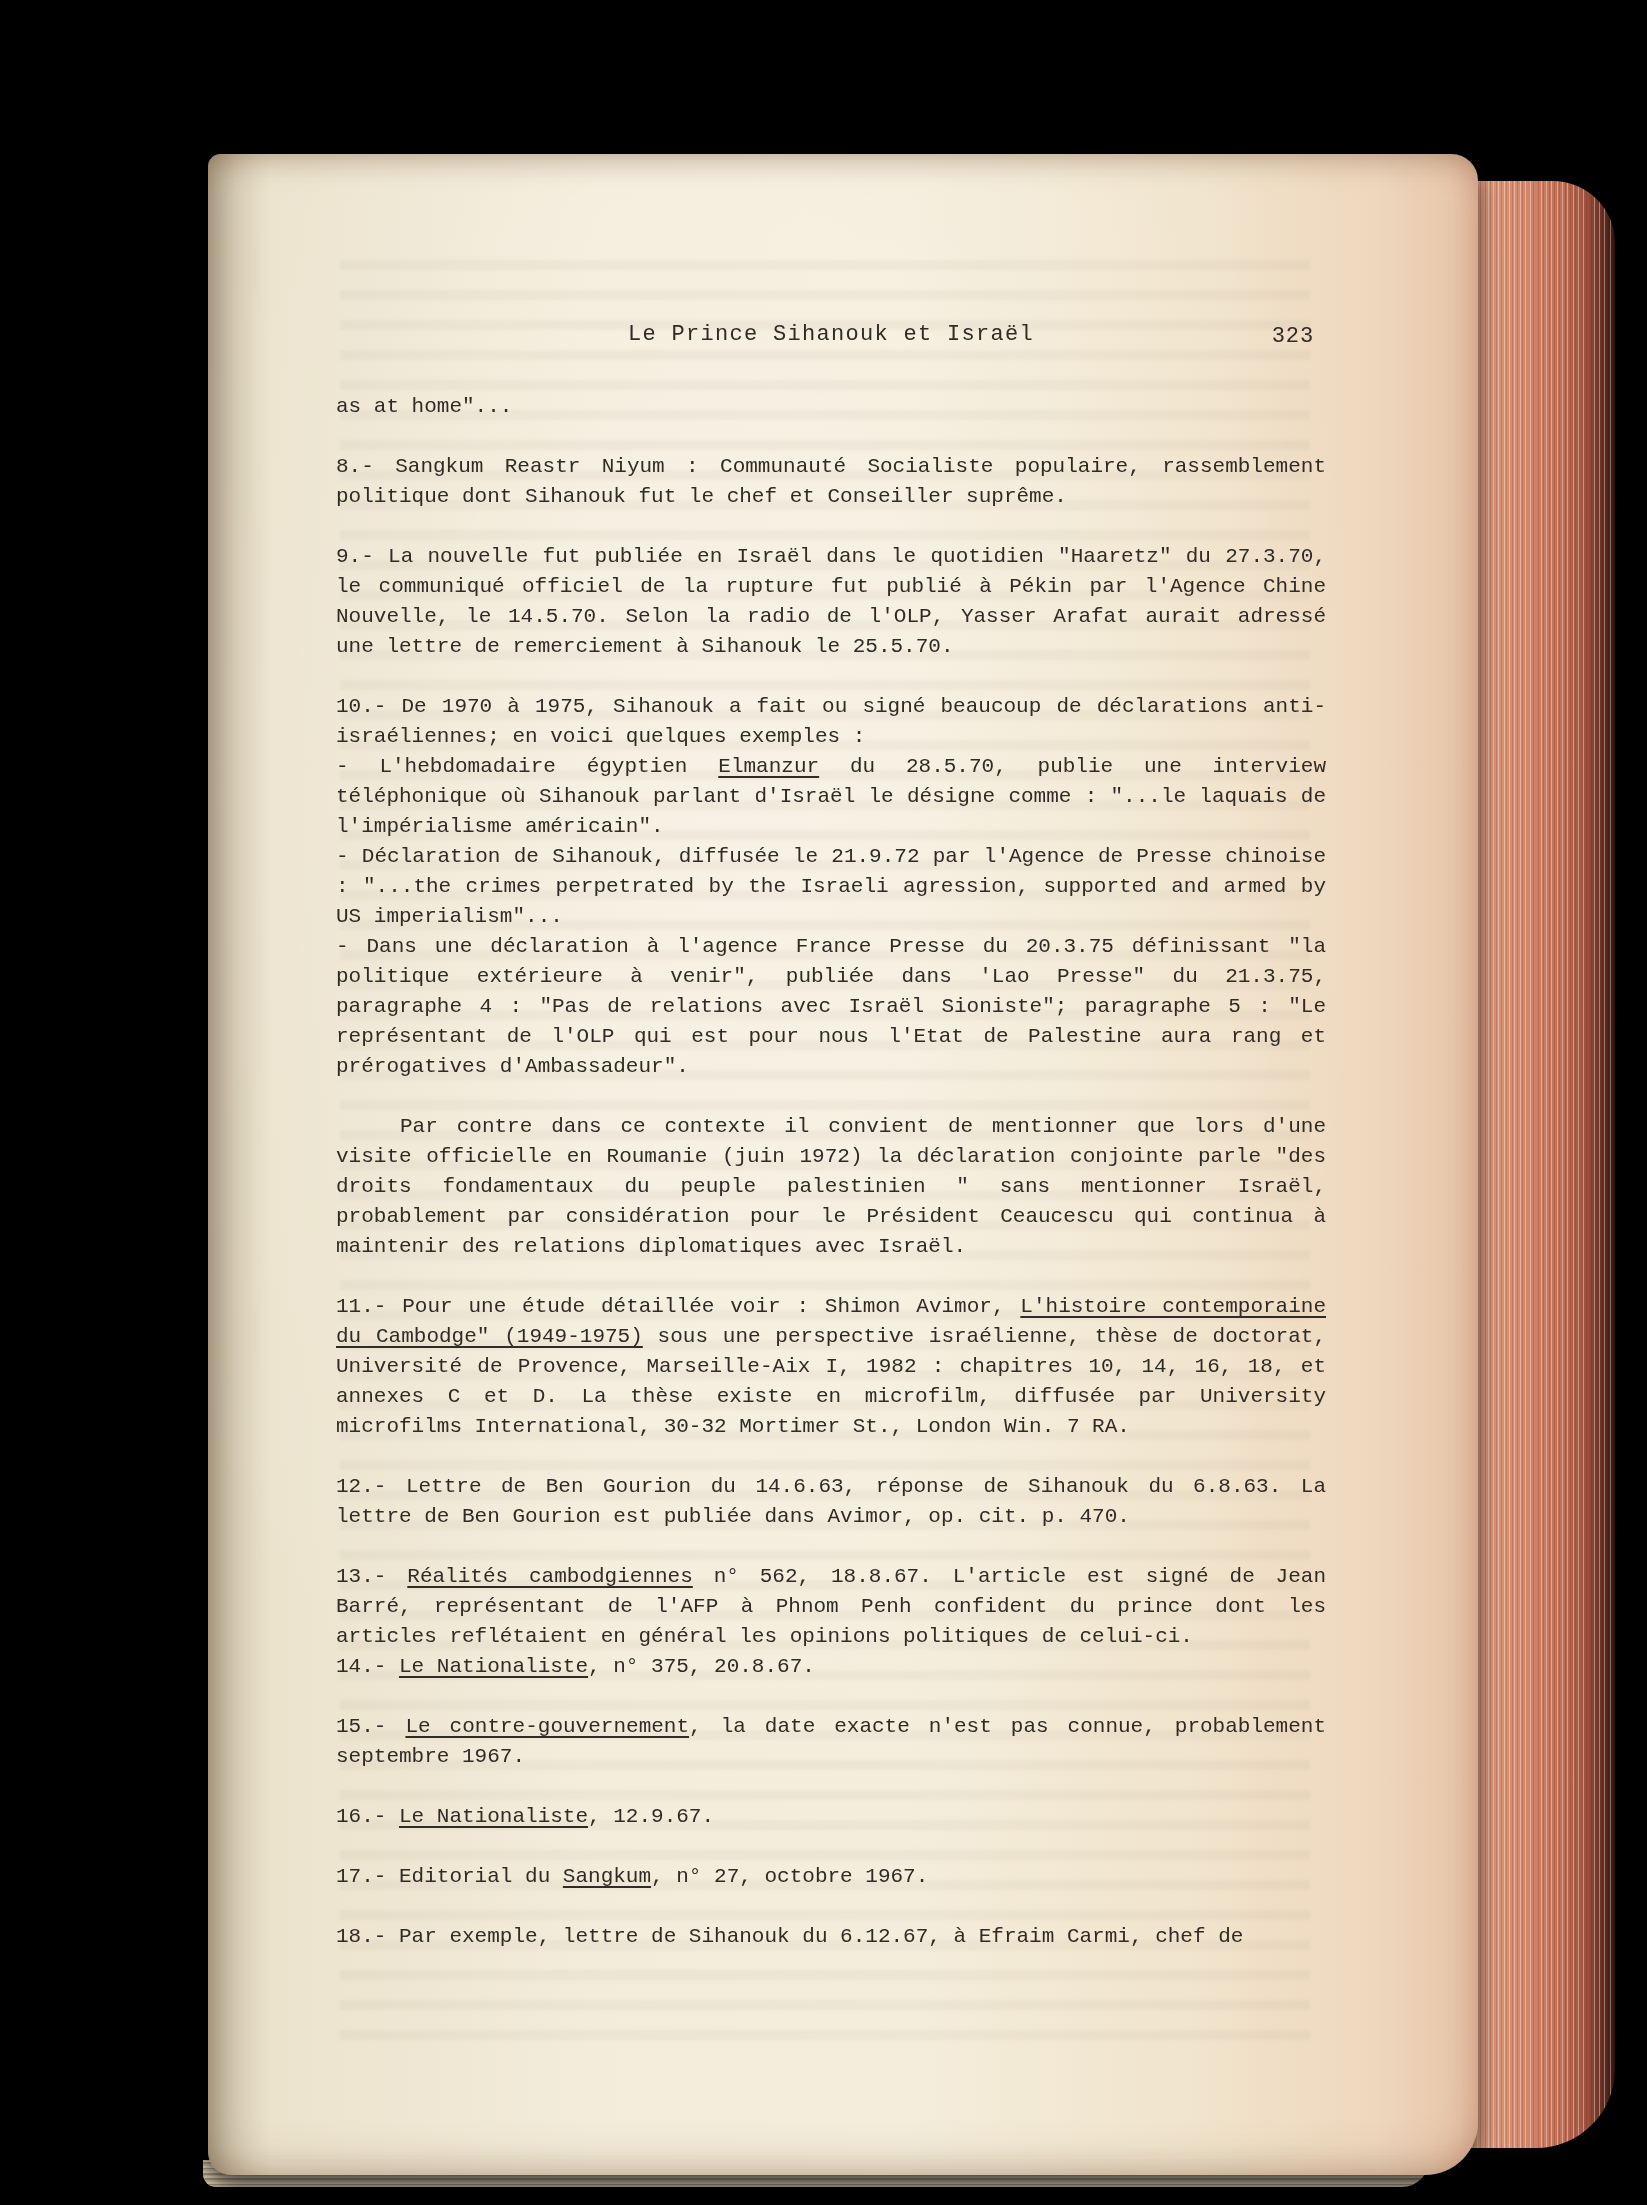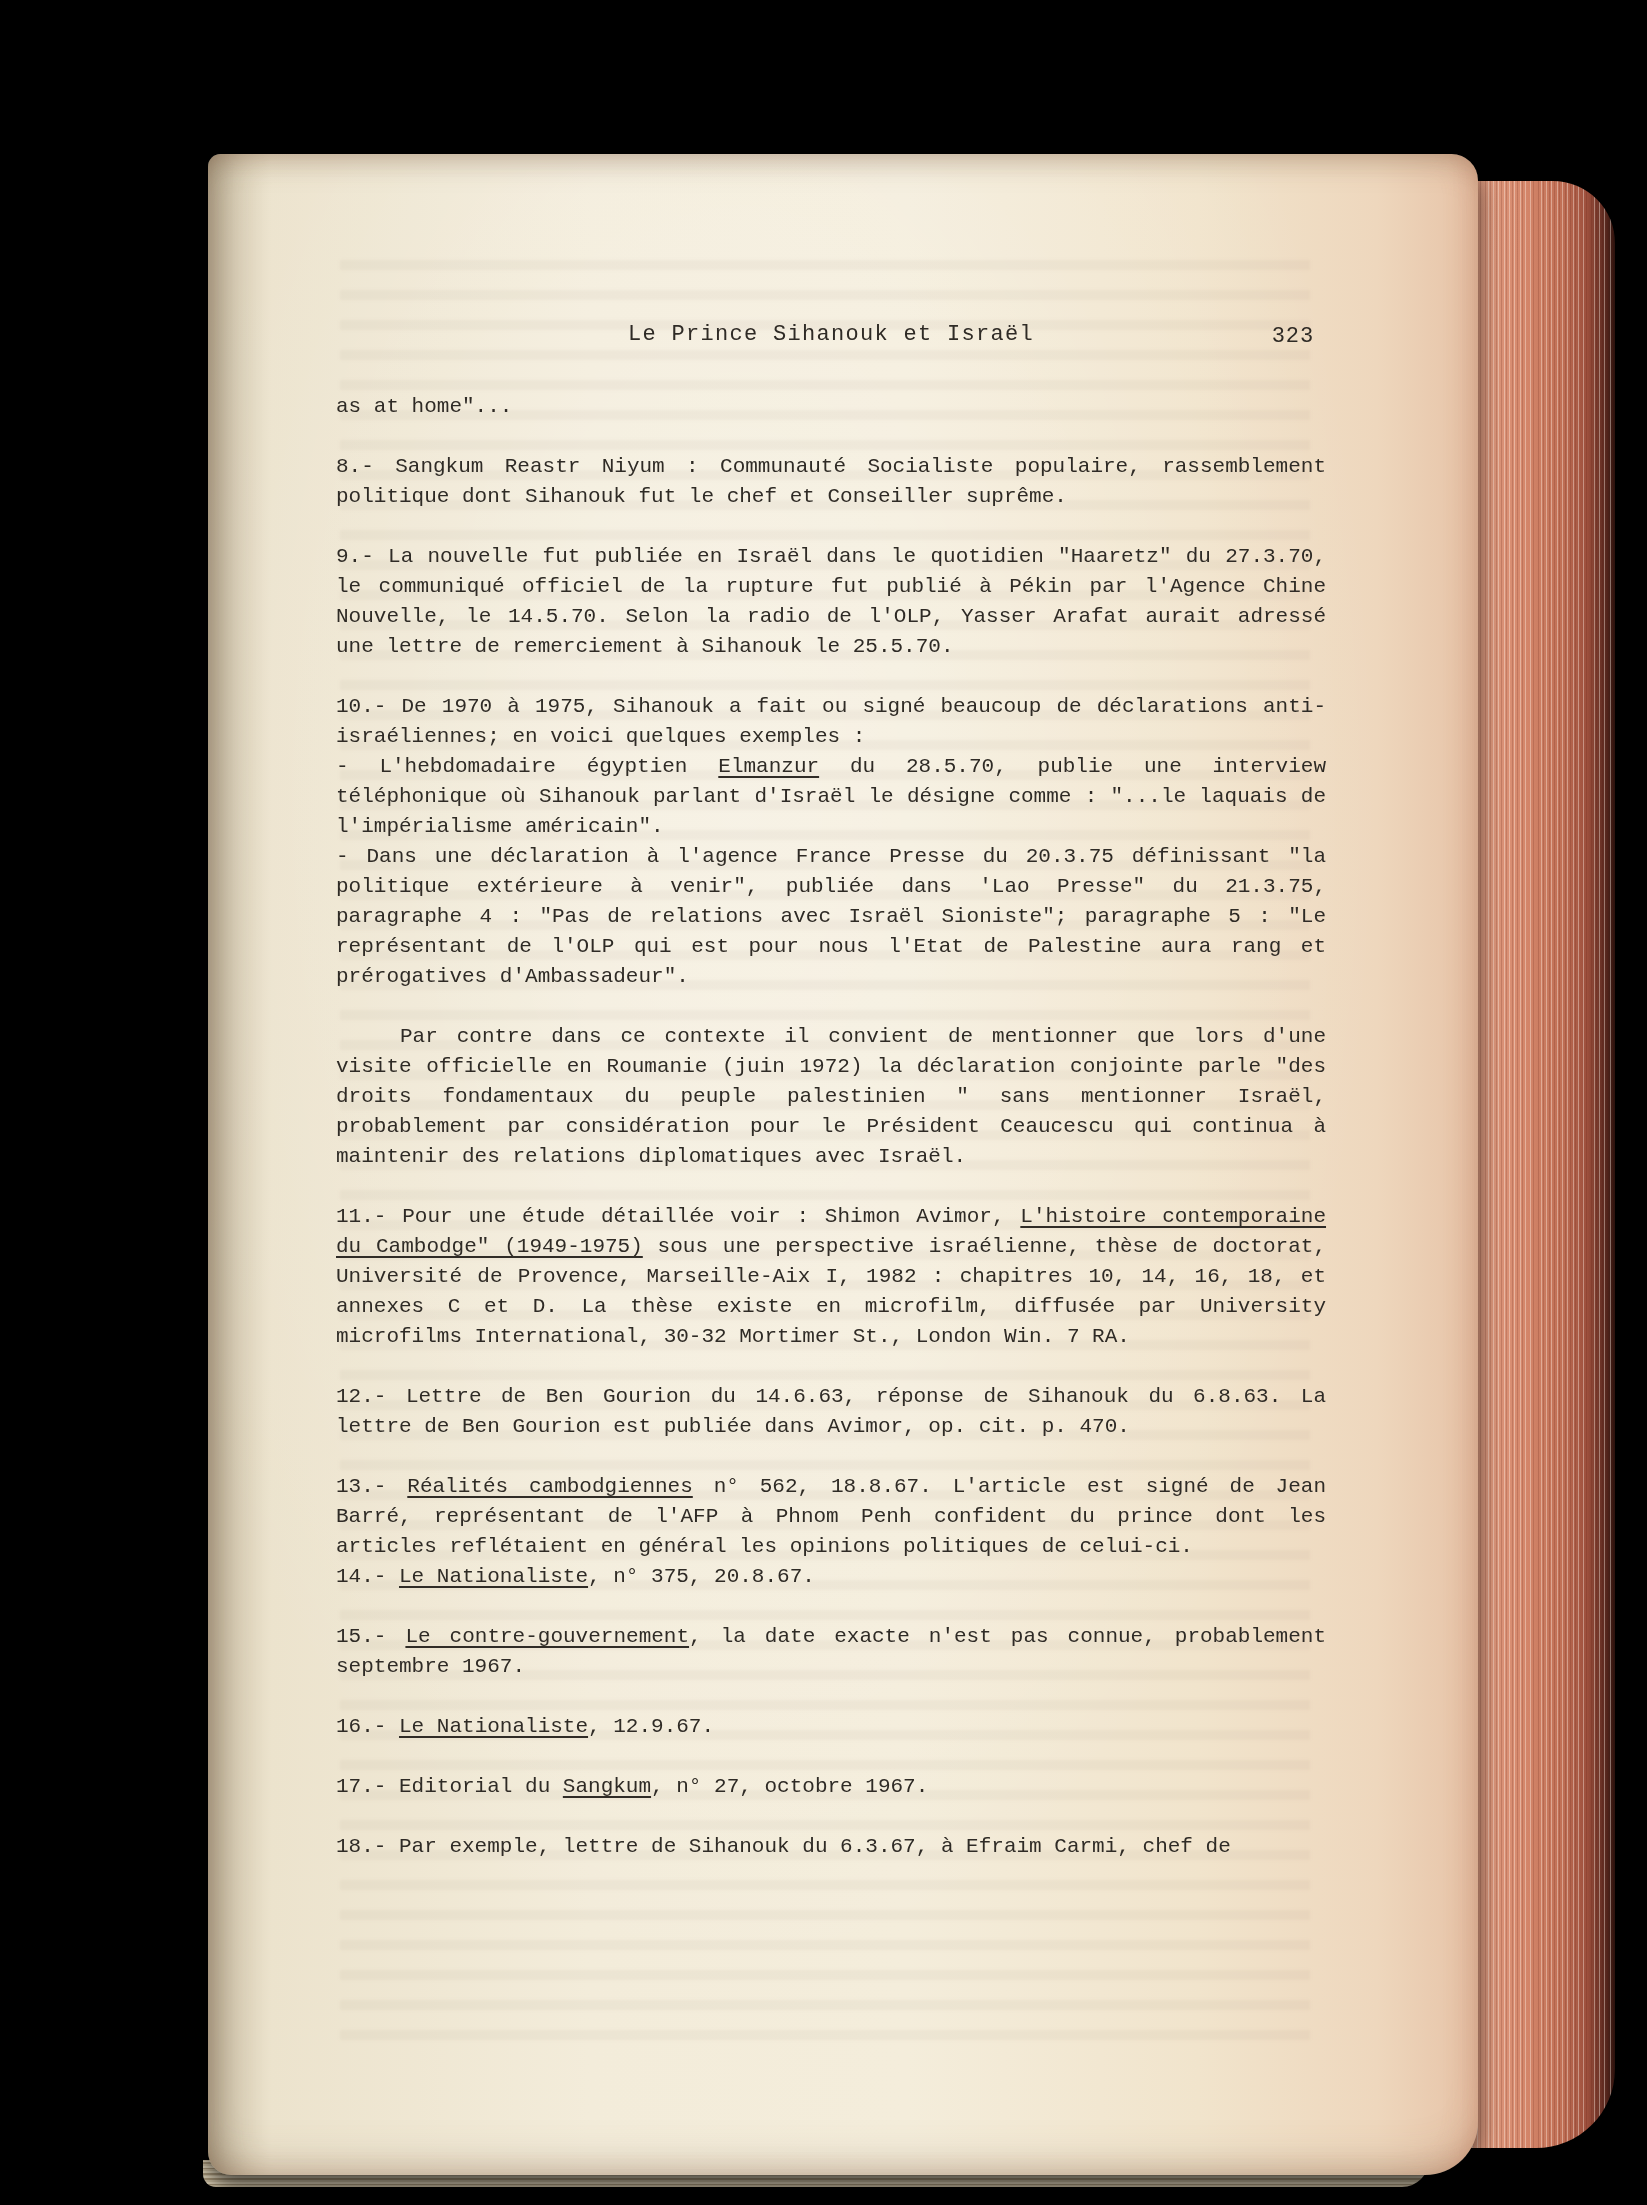--- a/index.html
+++ b/index.html
@@ -152,28 +152,29 @@
         <span class="title">Le Prince Sihanouk et Israël</span>
         <span class="page-number">323</span>
       </div>
 
       <div class="content">
           <div class="para first"><span>as at home"...</span></div>
           <div class="para"><span>8.- </span><span class="bold">Sangkum Reastr Niyum</span><span> : Communauté Socialiste populaire, rassemblement politique dont Sihanouk fut le chef et Conseiller suprême.</span></div>
           <div class="para"><span>9.- La nouvelle fut publiée en Israël dans le quotidien "Haaretz" du 27.3.70, le communiqué officiel de la rupture fut publié à Pékin par l'Agence Chine Nouvelle, le 14.5.70. Selon la radio de l'OLP, Yasser Arafat aurait adressé une lettre de remerciement à Sihanouk le 25.5.70.</span></div>
           <div class="para"><span>10.- De 1970 à 1975, Sihanouk a fait ou signé beaucoup de déclarations anti-israéliennes; en voici quelques exemples :</span></div>
           <div class="para tight"><span>- L'hebdomadaire égyptien </span><span class="underline">Elmanzur</span><span> du 28.5.70, publie une interview téléphonique où Sihanouk parlant d'Israël le désigne comme : "...le laquais de l'impérialisme américain".</span></div>
+          <div class="para tight"><span>- Déclaration de Sihanouk, diffusée le 21.9.72 par l'Agence de Presse chinoise : "...the crimes perpetrated by the Israeli agression, supported and armed by US imperialism"...</span></div>
           <div class="para tight"><span>- Dans une déclaration à l'agence France Presse du 20.3.75 définissant "la politique extérieure à venir", publiée dans 'Lao Presse" du 21.3.75, paragraphe 4 : "Pas de relations avec Israël Sioniste"; paragraphe 5 : "Le représentant de l'OLP qui est pour nous l'Etat de Palestine aura rang et prérogatives d'Ambassadeur".</span></div>
           <div class="para indent"><span>Par contre dans ce contexte il convient de mentionner que lors d'une visite officielle en Roumanie (juin 1972) la déclaration conjointe parle "des droits fondamentaux du peuple palestinien " sans mentionner Israël, probablement par considération pour le Président Ceaucescu qui continua à maintenir des relations diplomatiques avec Israël.</span></div>
           <div class="para"><span>11.- Pour une étude détaillée voir : Shimon Avimor, </span><span class="underline">L'histoire contemporaine du Cambodge" (1949-1975)</span><span> sous une perspective israélienne, thèse de doctorat, Université de Provence, Marseille-Aix I, 1982 : chapitres 10, 14, 16, 18, et annexes C et D. La thèse existe en microfilm, diffusée par University microfilms International, 30-32 Mortimer St., London Win. 7 RA.</span></div>
           <div class="para"><span>12.- Lettre de Ben Gourion du 14.6.63, réponse de Sihanouk du 6.8.63. La lettre de Ben Gourion est publiée dans Avimor, op. cit. p. 470.</span></div>
           <div class="para"><span>13.- </span><span class="underline">Réalités cambodgiennes</span><span> n° 562, 18.8.67. L'article est signé de Jean Barré, représentant de l'AFP à Phnom Penh confident du prince dont les articles reflétaient en général les opinions politiques de celui-ci.</span></div>
           <div class="para tight"><span>14.- </span><span class="underline">Le Nationaliste</span><span>, n° 375, 20.8.67.</span></div>
           <div class="para"><span>15.- </span><span class="underline">Le contre-gouvernement</span><span>, la date exacte n'est pas connue, probablement septembre 1967.</span></div>
           <div class="para"><span>16.- </span><span class="underline">Le Nationaliste</span><span>, 12.9.67.</span></div>
           <div class="para"><span>17.- Editorial du </span><span class="underline">Sangkum</span><span>, n° 27, octobre 1967.</span></div>
-          <div class="para"><span>18.- Par exemple, lettre de Sihanouk du 6.3.67, à Efraim Carmi, chef de</span></div>
+          <div class="para"><span>18.- Par exemple, lettre de Sihanouk du 6.12.67, à Efraim Carmi, chef de</span></div>
         </div>
 
     </div>
   </div>
 </div>
 
 
 </body></html>

